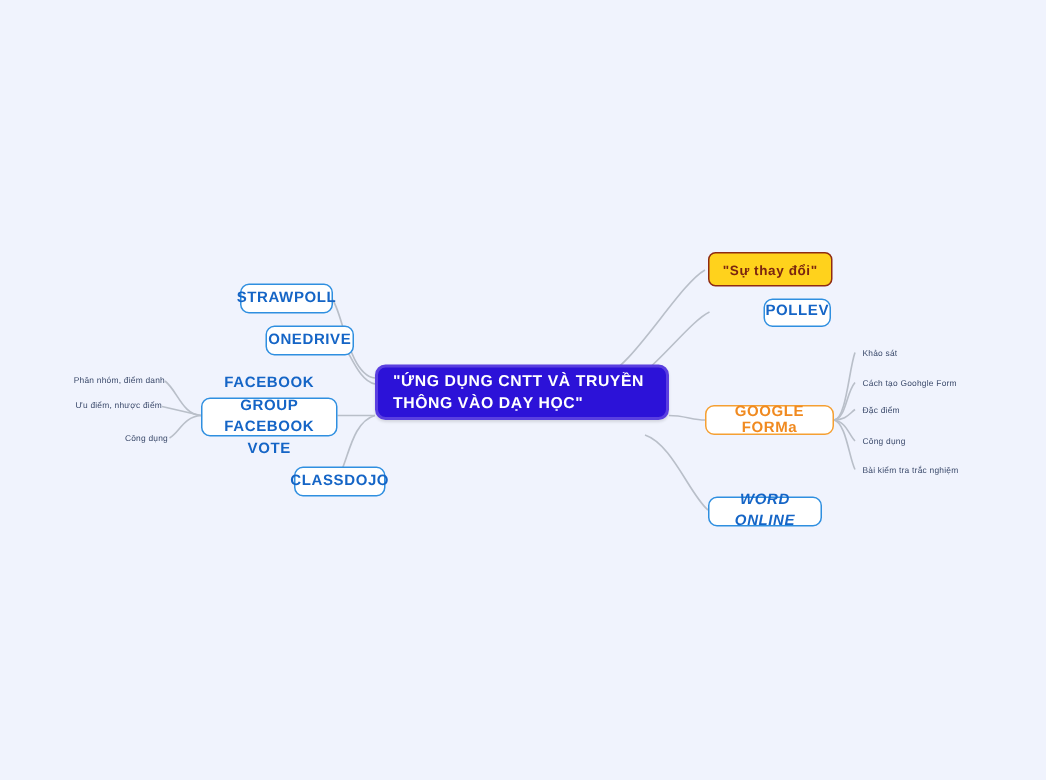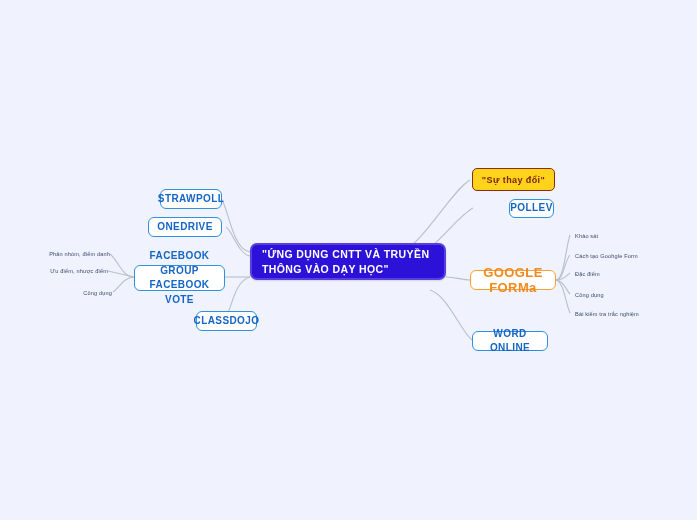--- a/index.html
+++ b/index.html
@@ -60,21 +60,21 @@
     font-weight: bold;
     line-height: 1.45;
     padding: 4px 7px;
   }
   
   .node-orange {
     background: #ffffff;
     border: 1.6px solid #f5a033;
     border-radius: 6px;
     color: #f08a20;
-    font-size: 13px;
+    font-size: 10px;
     font-weight: bold;
     padding: 4px 7px;
   }
   
   .node-yellow {
     background: #ffd21c;
     border: 1.8px solid #8f2b12;
     border-radius: 5px;
     color: #7a2510;
     font-size: 9px;
@@ -121,39 +121,39 @@
       <path d="M556,280 C564,280 566,276 570,273"></path>
       <path d="M556,280 C564,281 566,290 570,294"></path>
       <path d="M556,280 C564,282 566,305 570,313"></path>
     </g>
   </svg>
 
   <div class="node node-root" style="left:250px; top:243px; width:196px; height:37px;">"ỨNG DỤNG CNTT VÀ TRUYỀN THÔNG VÀO DẠY HỌC"</div>
 
   <div class="node node-blue" style="left:160px; top:189px; width:62px; height:20px;">STRAWPOLL</div>
 
-  <div class="node node-blue" style="left:148px; top:217px; width:74px; height:20px;">ONEDRIVE</div>
+  <div class="node node-blue" style="left:177px; top:217px; width:59px; height:20px;">ONEDRIVE</div>
 
   <div class="node node-blue" style="left:134px; top:265px; width:91px; height:26px;">FACEBOOK GROUP FACEBOOK VOTE</div>
 
   <div class="node node-blue" style="left:162px; top:311px; width:61px; height:20px;margin-left:34px;">CLASSDOJO</div>
 
   <div class="node node-leaf leaf-left" style="left:30px; top:248px; width:80px; height:11px;">Phân nhóm, điểm danh</div>
 
   <div class="node node-leaf leaf-left" style="left:28px; top:265px; width:80px; height:11px;">Ưu điểm, nhược điểm</div>
 
   <div class="node node-leaf leaf-left" style="left:55px; top:287px; width:57px; height:11px;">Công dụng</div>
 
   <div class="node node-yellow" style="left:472px; top:168px; width:83px; height:23px;">"Sự thay đổi"</div>
 
   <div class="node node-blue" style="left:473px; top:199px; width:45px; height:19px;margin-left:36px;">POLLEV</div>
 
   <div class="node node-orange" style="left:470px; top:270px; width:86px; height:20px;">GOOGLE FORMa</div>
 
-  <div class="node node-blue" style="left:472px; top:331px; width:76px; height:20px;">WORD ONLINE</div>
+  <div class="node node-blue" style="left:472px; top:331px; width:76px; height:20px;font-style:italic;">WORD ONLINE</div>
 
   <div class="node node-leaf leaf-right" style="left:575px; top:230px; width:90px; height:11px;">Khảo sát</div>
 
   <div class="node node-leaf leaf-right" style="left:575px; top:250px; width:90px; height:11px;">Cách tạo Goohgle Form</div>
 
   <div class="node node-leaf leaf-right" style="left:575px; top:268px; width:90px; height:11px;">Đặc điểm</div>
 
   <div class="node node-leaf leaf-right" style="left:575px; top:289px; width:90px; height:11px;">Công dụng</div>
 
   <div class="node node-leaf leaf-right" style="left:575px; top:308px; width:95px; height:11px;">Bài kiểm tra trắc nghiệm</div>

